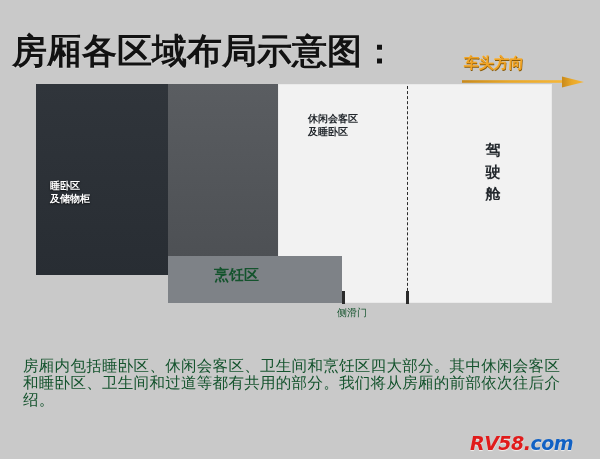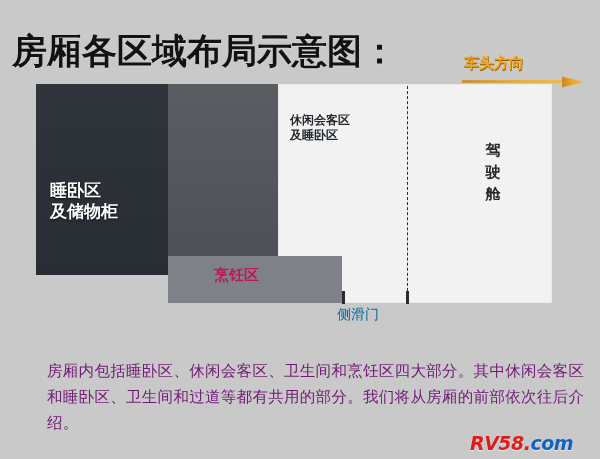--- a/index.html
+++ b/index.html
@@ -69,35 +69,35 @@
     background:#45484c;
   }
 
   
   .blk-label{
     position:absolute; font-weight:bold; white-space:pre-line;
     line-height:1.25;
   }
   #lbl-sleep{
     left:50px; top:96px; width:120px;
-    font-size:17px; color:#ffffff;
+    font-size:10px; color:#ffffff;
     text-shadow:0 1px 2px rgba(0,0,0,.75);
   }
   #lbl-bath{
     left:184px; top:61px; width:100px;
     font-size:15px; color:#ffffff;
     text-shadow:0 1px 2px rgba(0,0,0,.75);
   }
   #lbl-lounge{
-    left:290px; top:29px; width:130px;
-    font-size:12px; color:#23282d;
+    left:308px; top:29px; width:130px;
+    font-size:10px; color:#23282d;
   }
   #lbl-kitchen{
     left:214px; top:182px; width:110px;
-    font-size:15px; color:#be185d;
+    font-size:15px; color:#14532d;
   }
   #lbl-driver{
     left:480px; top:56px; width:26px;
     font-size:15px; color:#23282d; text-align:center;
     line-height:1.45;
   }
 
   
   #dash-line{
     left:407px; top:2px; width:0px; height:215px;
@@ -106,27 +106,27 @@
   
   .door-tick{
     position:absolute; width:3px; height:13px; background:#2b2b2b;
     top:207px;
   }
   #door-tick-a{left:342px;}
   #door-tick-b{left:406px;}
 
   #lbl-door{
     position:absolute; left:337px; top:222px;
-    font-size:14px; color:#0369a1; white-space:nowrap;
+    font-size:10px; color:#14532d; white-space:nowrap;
   }
 
   
   #body-text{
-    position:absolute; left:47px; top:358px; width:540px;
-    font-size:15.5px; line-height:26px; color:#701a75;
+    position:absolute; left:23px; top:358px; width:540px;
+    font-size:15.5px; line-height:17px; color:#14532d;
     letter-spacing:0.3px;
   }
 
   
   #watermark{
     position:absolute; left:470px; top:432px;
     font-size:19px; font-weight:bold; font-style:italic;
     letter-spacing:-0.5px; white-space:nowrap;
   }
   #wm-rv58{color:#e01b1b; text-shadow:0 1px 1px rgba(255,255,255,.7);margin-top:41px;}

